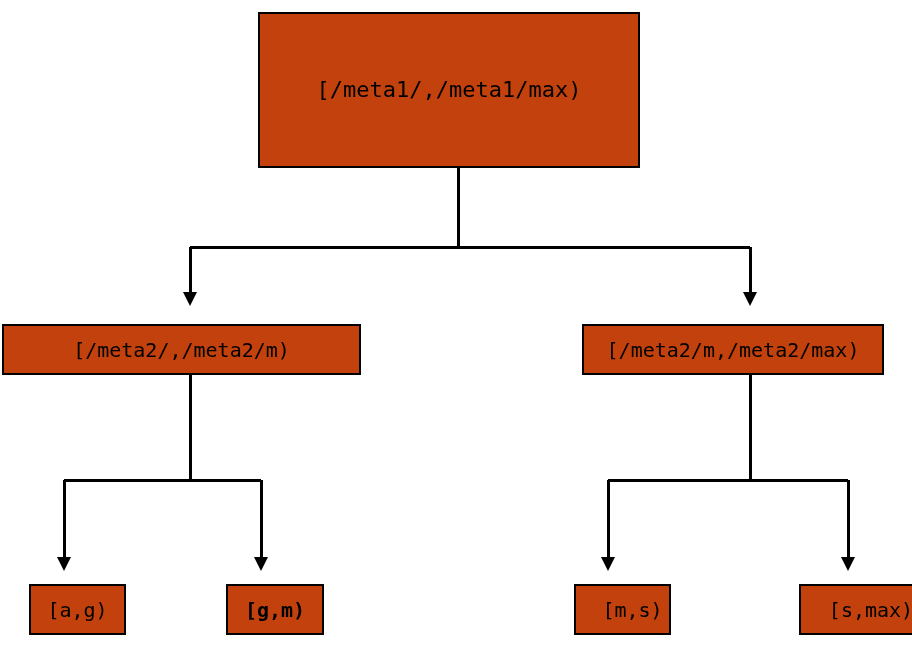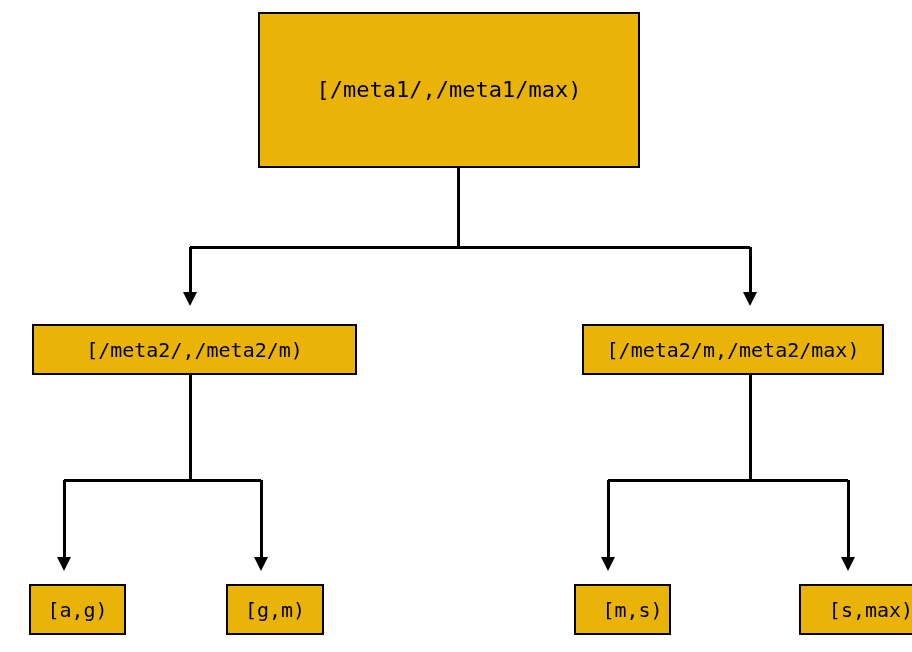--- a/index.html
+++ b/index.html
@@ -15,21 +15,21 @@
     position: relative;
     width: 912px;
     height: 652px;
     background: #ffffff;
     overflow: hidden;
   }
   .node {
     position: absolute;
     box-sizing: border-box;
     border: 2px solid #000000;
-    background: #eab308;
+    background: #c2410c;
     display: flex;
     align-items: center;
     justify-content: center;
     color: #000000;
     white-space: pre;
     letter-spacing: 0px;
   }
   .node-label {
     display: block;
     line-height: 1;
@@ -40,35 +40,35 @@
     width: 382px;
     height: 156px;
     font-size: 22px;
   }
   .node-mid {
     top: 324px;
     height: 51px;
     font-size: 20px;
   }
   .node-mid-left {
-    left: 32px;
-    width: 325px;
+    left: 2px;
+    width: 359px;
   }
   .node-mid-right {
     left: 582px;
     width: 302px;
   }
   .node-leaf {
     top: 584px;
     height: 51px;
     font-size: 20px;
     margin-left: 21px;
   }
   .leaf-0 { left: 8px;   width: 97px; }
-  .leaf-1 { left: 205px; width: 98px; }
+  .leaf-1 { left: 205px; width: 98px; font-weight: bold; }
   .leaf-2 { left: 553px; width: 97px; padding-left: 20px; }
   .leaf-3 { left: 778px; width: 144px; }
 
   #edges {
     position: absolute;
     left: 0;
     top: 0;
     width: 912px;
     height: 652px;
     pointer-events: none;

